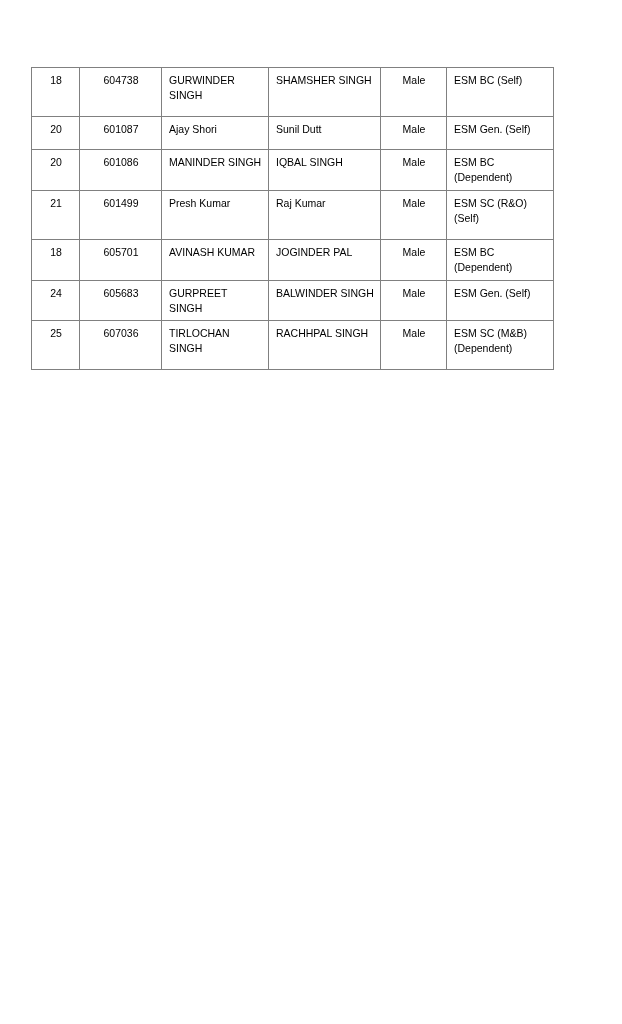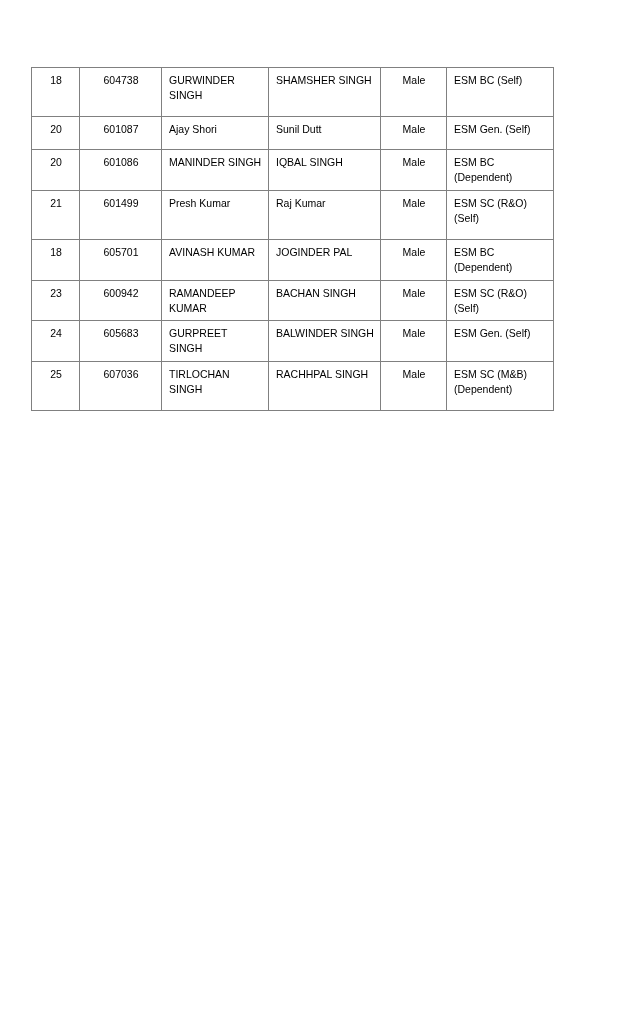--- a/index.html
+++ b/index.html
@@ -123,28 +123,20 @@
         </tr>
         <tr class="row-h-mid">
           <td class="cell-sr" style="border-color: rgb(128, 128, 128);">18</td>
           <td class="cell-id" style="border-color: rgb(128, 128, 128);">605701</td>
           <td class="cell-name" style="border-color: rgb(128, 128, 128); margin-top: 10px;">AVINASH KUMAR</td>
           <td class="cell-father" style="border-color: rgb(128, 128, 128);">JOGINDER PAL</td>
           <td class="cell-gender" style="border-color: rgb(128, 128, 128);">Male</td>
           <td class="cell-cat" style="border-color: rgb(128, 128, 128);">ESM BC (Dependent)</td>
         </tr>
         <tr class="row-h-mid">
-          <td class="cell-sr" style="border-color: rgb(128, 128, 128);">23</td>
-          <td class="cell-id" style="border-color: rgb(128, 128, 128);">600942</td>
-          <td class="cell-name" style="border-color: rgb(128, 128, 128);">RAMANDEEP KUMAR</td>
-          <td class="cell-father" style="border-color: rgb(128, 128, 128);">BACHAN SINGH</td>
-          <td class="cell-gender" style="border-color: rgb(128, 128, 128);">Male</td>
-          <td class="cell-cat" style="border-color: rgb(128, 128, 128);">ESM SC (R&amp;O) (Self)</td>
-        </tr>
-        <tr class="row-h-mid">
           <td class="cell-sr" style="border-color: rgb(128, 128, 128);">24</td>
           <td class="cell-id" style="border-color: rgb(128, 128, 128);">605683</td>
           <td class="cell-name" style="border-color: rgb(128, 128, 128);">GURPREET SINGH</td>
           <td class="cell-father" style="border-color: rgb(128, 128, 128);">BALWINDER SINGH</td>
           <td class="cell-gender" style="border-color: rgb(128, 128, 128);">Male</td>
           <td class="cell-cat" style="border-color: rgb(128, 128, 128);">ESM Gen. (Self)</td>
         </tr>
         <tr class="row-h-tall">
           <td class="cell-sr" style="border-color: rgb(128, 128, 128);">25</td>
           <td class="cell-id" style="border-color: rgb(128, 128, 128);">607036</td>

